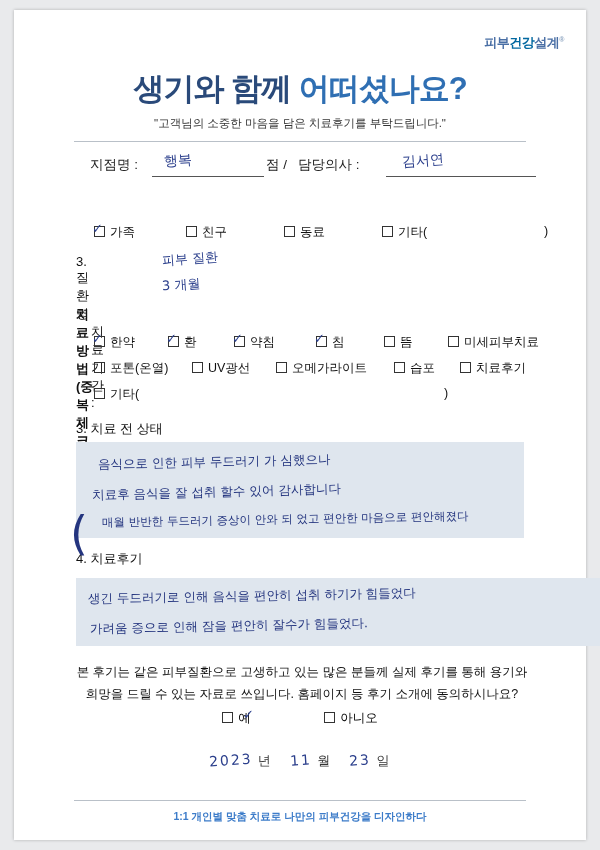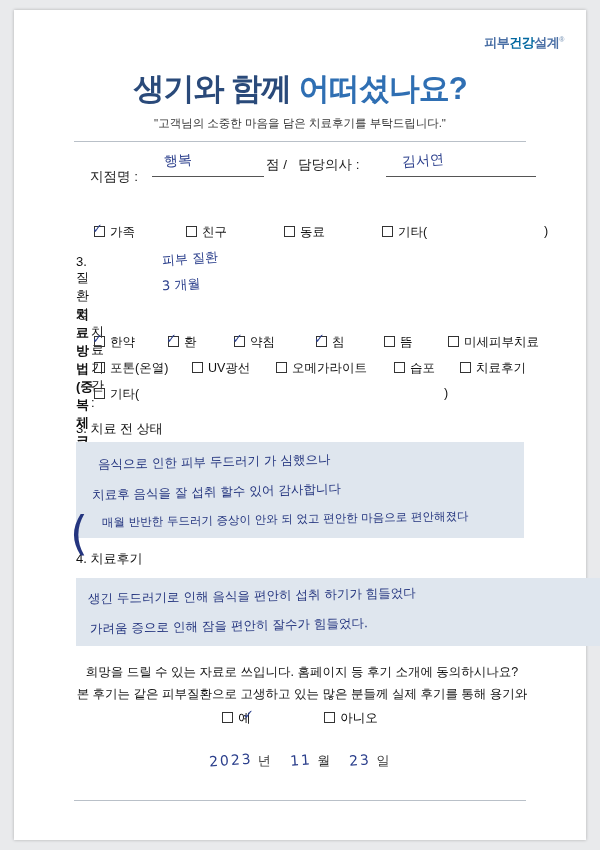--- a/index.html
+++ b/index.html
@@ -40,21 +40,21 @@
     position:absolute;left:60px;right:60px;
     height:1px;background:#b9c0c8;
   }
   .hr.top{top:131px;}
   .hr.bot{top:790px;}
   .branchrow{
     position:absolute;left:76px;top:142px;width:420px;height:28px;
     font-size:13.5px;color:#222;
   }
   .branchrow .lbl{position:absolute;}
-  .l1{left:0;top:4px;margin-top:12px;}
+  .l1{left:0;top:4px;}
   .l2{left:176px;top:4px;}
   .l3{left:208px;top:4px;text-align:right;}
   .uline{position:absolute;border-bottom:1.2px solid #555;}
   .u1{left:62px;top:24px;width:112px;}
   .u2{left:296px;top:24px;width:150px;}
   .hand{
     position:absolute;
     font-family:"DejaVu Sans", sans-serif;
     color:#2b3f8c;
     transform:rotate(-4deg);
@@ -212,36 +212,37 @@
 
   <div class="sect q4">4. 치료후기</div>
   <div class="writebox wb2">
     <span class="hw-line" style="left:12px;top:10px;transform:rotate(-1deg);">생긴 두드러기로  인해  음식을  편안히  섭취 하기가  힘들었다</span>
     <span class="hw-line" style="left:14px;top:40px;transform:rotate(-1.2deg);">가려움 증으로 인해 잠을 편안히 잘수가  힘들었다.</span>
   </div>
 
   <div class="squig" style="left:56px;top:500px;font-size:46px;line-height:1;">(</div>
 
   <div class="consent">
+    <div>본 후기는 같은 피부질환으로 고생하고 있는 많은 분들께 실제 후기를 통해 용기와</div>
     <div>희망을 드릴 수 있는 자료로 쓰입니다. 홈페이지 등 후기 소개에 동의하시나요?</div>
-    <div>본 후기는 같은 피부질환으로 고생하고 있는 많은 분들께 실제 후기를 통해 용기와</div>
   </div>
 
   <div class="yesno">
     <span class="y"><span class="chk"></span><span>예</span></span>
     <span><span class="chk"></span><span>아니오</span></span>
     <span class="markcheck" style="left:229px;top:-3px;">✓</span>
   </div>
 
   <div class="datesig">
     <span class="hand" style="position:relative;display:inline-block;top:0;font-size:14px;">2023</span>
     <span>년</span>
     &nbsp;
     <span class="hand" style="position:relative;display:inline-block;top:0;font-size:14px;">11</span>
     <span>월</span>
     &nbsp;
     <span class="hand" style="position:relative;display:inline-block;top:0;font-size:14px;">23</span>
     <span>일</span>
   </div>
 
   <div class="hr bot"></div>
+  <div class="footer">1:1 개인별 맞춤 치료로 나만의 피부건강을 디자인하다</div>
 
 </div>
 
 </body></html>

